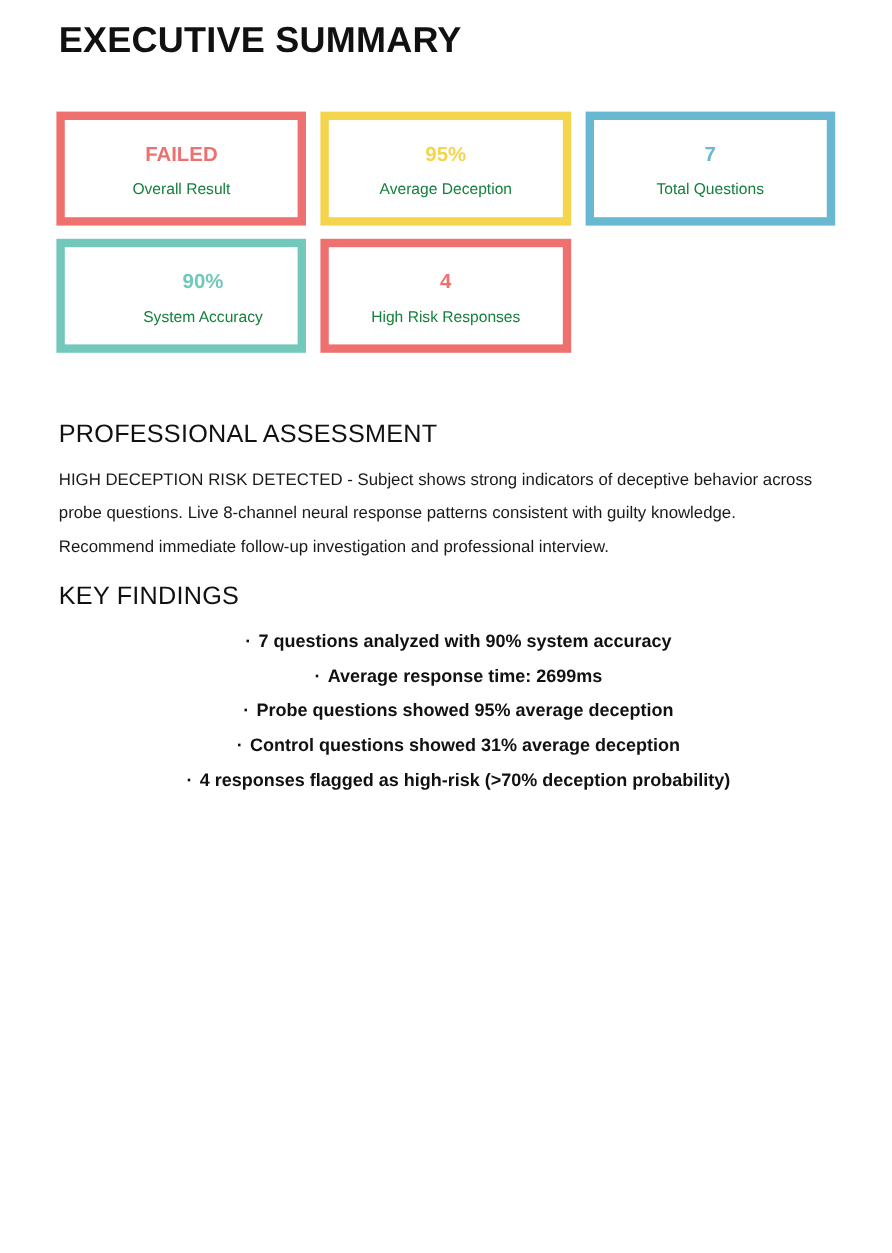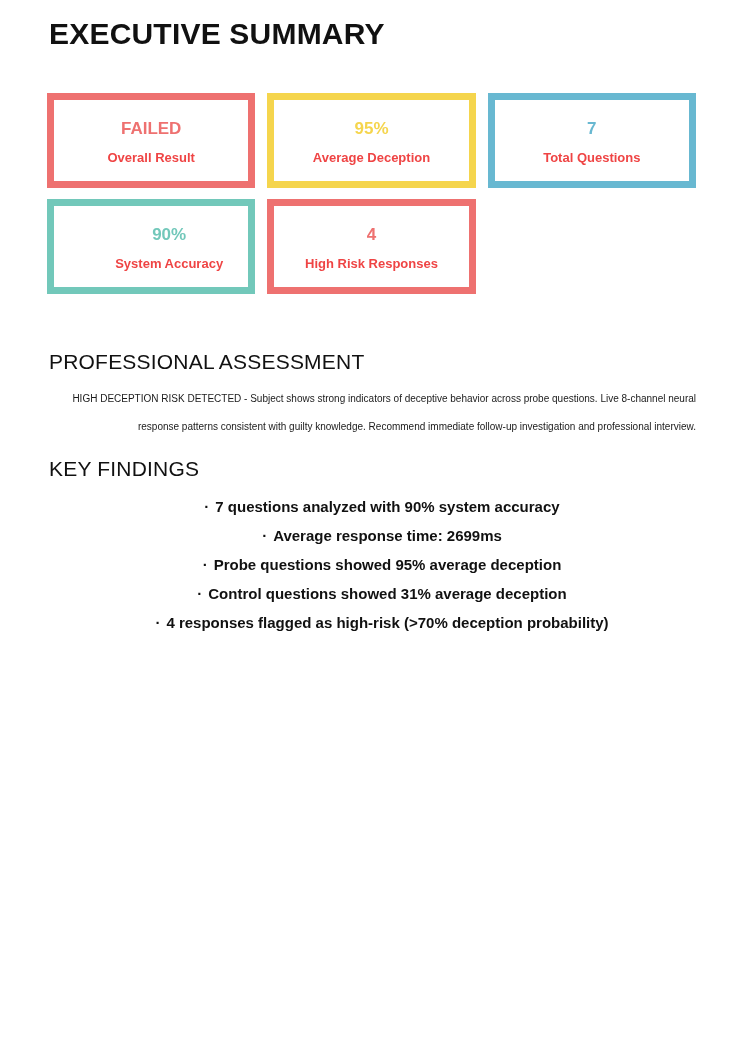--- a/index.html
+++ b/index.html
@@ -47,40 +47,39 @@
     gap: 9px;
     text-align: center;
   }
   .stat-value {
     font-size: 17px;
     font-weight: bold;
     line-height: 24px;
   }
   .stat-label {
     font-size: 13px;
-    font-weight: bold;
-    color: #ef4444;
+    font-weight: normal;
+    color: #15803d;
     line-height: 15px;
   }
   .section-heading {
     margin: 0 0 0 2px;
     font-size: 21px;
     line-height: 21px;
     font-weight: normal;
     color: #111111;
     letter-spacing: 0.2px;
   }
   .assessment-heading { margin-top: 57px; }
   .assessment-body {
     margin: 13px 0 0 2px;
-    font-size: 10px;
+    font-size: 14px;
     line-height: 28px;
     color: #1a1a1a;
     max-width: 648px;
-    text-align: right;
   }
   .findings-heading { margin-top: 17px; }
   .findings-list {
     list-style: none;
     margin: 19px 0 0 0;
     padding: 0 0 0 21px;
   }
   .findings-list li {
     font-size: 15px;
     font-weight: bold;

